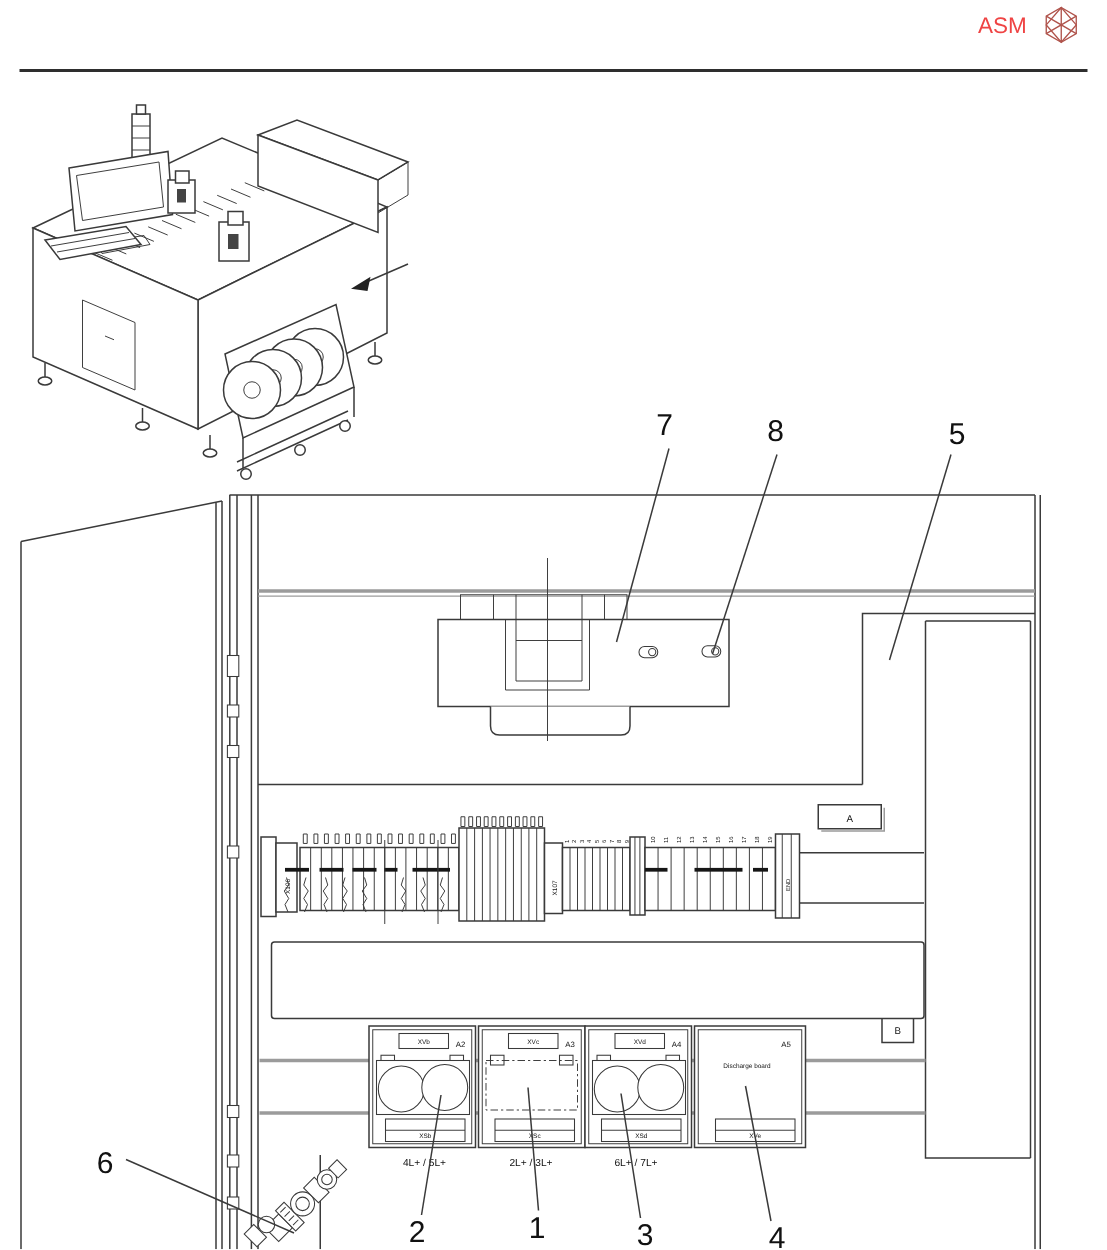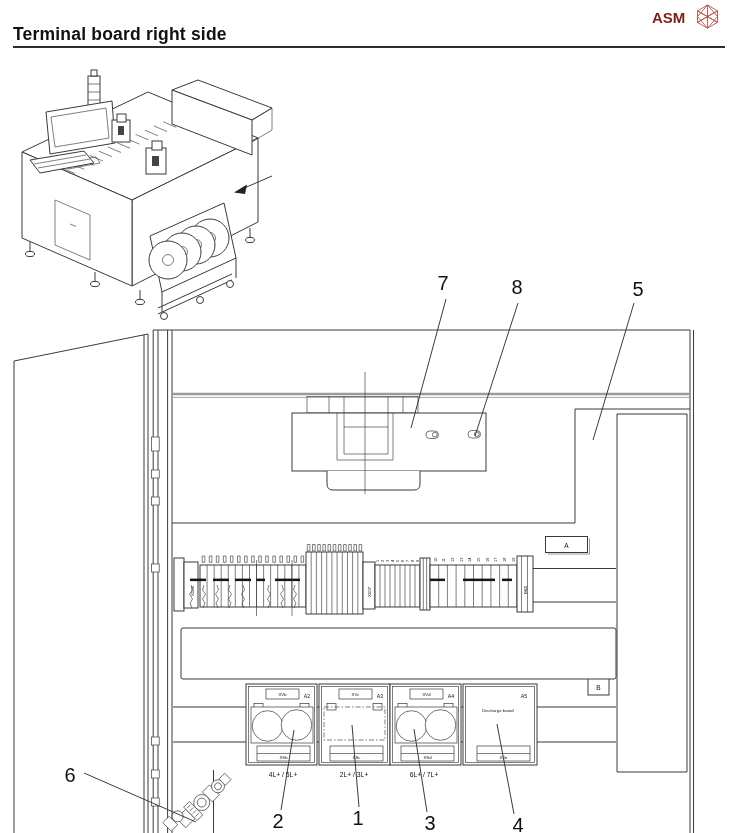--- a/index.html
+++ b/index.html
@@ -1,21 +1,21 @@
 <!DOCTYPE html>
 <html><head>
 <meta charset="utf-8">
 <style>
   html,body{margin:0;padding:0;background:#fff;}
   .page{position:relative;width:738px;height:833px;background:#fff;overflow:hidden;
         font-family:"Liberation Sans",sans-serif;}
   .title{position:absolute;left:13px;top:24px;font-size:17.5px;font-weight:bold;color:#111;
          letter-spacing:.2px;}
   .rule{position:absolute;left:13px;top:46px;width:712px;height:2px;background:#2e2e2e;}
-  .logo{position:absolute;left:652px;top:9px;font-size:15px;font-weight:bold;color:#7f1d1d;}
+  .logo{position:absolute;left:652px;top:9px;font-size:15px;font-weight:normal;color:#ef4444;}
   .logo-icon{position:absolute;left:694px;top:3px;}
   svg{position:absolute;left:0;top:0;}
   .k{stroke:#3a3a3a;fill:none;stroke-width:1;}
   .kt{stroke:#3a3a3a;fill:none;stroke-width:.65;}
   .kw{stroke:#3a3a3a;fill:#fff;stroke-width:1;}
   .kwt{stroke:#3a3a3a;fill:#fff;stroke-width:.7;}
   .gy{stroke:#9b9b9b;fill:none;}
   .bar{fill:#161616;stroke:none;}
   .tx{font-family:"Liberation Sans",sans-serif;fill:#111;}
   .callout{font-size:20px;}
@@ -23,21 +23,20 @@
   .num{font-size:3.9px;}
   .zone{font-size:6.5px;}
   .cap{font-size:6.8px;}
   .des{font-size:5.2px;}
 </style>
 </head>
 <body>
 
 <div class="page">
 
-  <div class="title">Terminal board right side</div>
   <div class="rule"></div>
   <div class="logo">ASM</div>
   <svg class="logo-icon" width="27" height="28" viewBox="0 0 27 28">
     <g stroke="#b0544c" stroke-width=".9" fill="none">
       <polygon points="13.5,2 23.5,7.8 23.5,19.4 13.5,25.2 3.5,19.4 3.5,7.8"></polygon>
       <path d="M13.5 2V25.2 M3.5 7.8 L23.5 19.4 M23.5 7.8 L3.5 19.4 M3.5 7.8 L13.5 13.6 L23.5 7.8 M3.5 19.4 L13.5 13.6 L23.5 19.4 M13.5 2 L3.5 13.6 L13.5 25.2 L23.5 13.6 Z"></path>
     </g>
   </svg>
 
   <svg width="738" height="833" viewBox="0 0 738 833">

